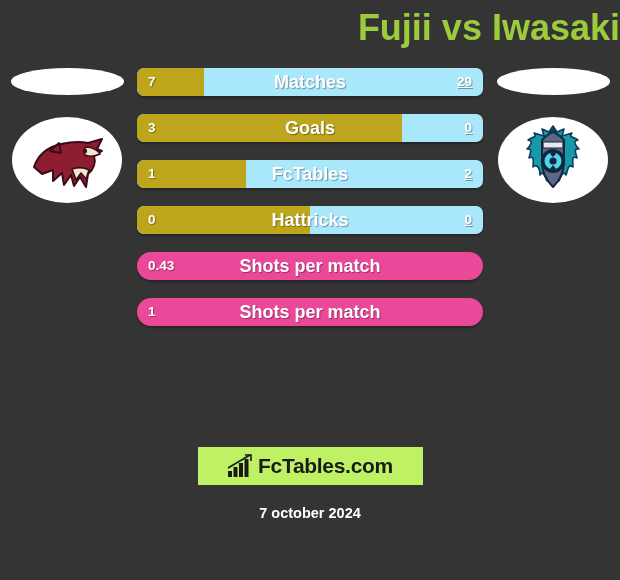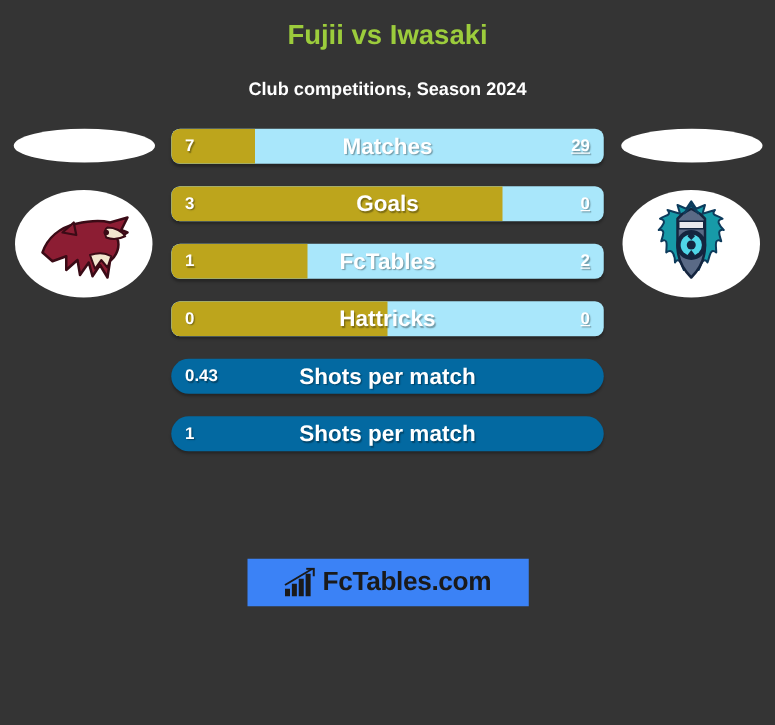--- a/index.html
+++ b/index.html
@@ -19,25 +19,26 @@
     position: relative;
   }
 
   
   .header {
     padding-top: 10px;
     text-align: center;
   }
 
   .match-title {
-    font-size: 22px;
+    font-size: 36px;
     font-weight: bold;
     color: #9ccc3c;
     letter-spacing: 0px;
     line-height: 36px;
+    text-align: right;
   }
 
   .match-subtitle {
     margin-top: 17px;
     font-size: 14.5px;
     font-weight: bold;
     color: #ffffff;
     line-height: 18px;
   }
 
@@ -90,21 +91,21 @@
   .stat-row {
     position: relative;
     height: 28px;
     margin-bottom: 18px;
     border-radius: 7px;
     overflow: hidden;
     background: #a9e7fb;
     box-shadow: 0 2px 2px rgba(0,0,0,0.28);
   }
 
-  .stat-row.solid { background: #0369a1; border-radius: 14px; }
+  .stat-row.solid { background: #ec4899; border-radius: 14px; }
 
   .fill-left {
     position: absolute;
     left: 0; top: 0; bottom: 0;
     background: #bda51c;
     border-radius: 7px 0 0 7px;
   }
 
   .stat-label {
     position: absolute;
@@ -135,21 +136,21 @@
   .footer {
     position: absolute;
     left: 0;
     right: 0;
     top: 447px;
     text-align: center;
   }
 
   .brand-box {
     display: inline-block;
-    background: #3b82f6;
+    background: #bef264;
     width: 225px;
     height: 38px;
     line-height: 38px;
     text-align: center;
     white-space: nowrap;
   }
 
   .brand-inner {
     display: inline-flex;
     align-items: center;
@@ -171,21 +172,20 @@
     color: #ffffff;
   }
 </style>
 </head>
 <body>
 
 <div class="page">
 
   <div class="header">
     <div class="match-title">Fujii vs Iwasaki</div>
-    <div class="match-subtitle">Club competitions, Season 2024</div>
   </div>
 
   <div class="compare">
 
     <div class="team team-left">
       <div class="team-name-plate"></div>
       <div class="crest-wrap">
         <svg class="crest-svg" width="78" height="62" viewBox="0 0 78 62">
           <path d="M6 38 C10 26 20 18 33 15 C42 13 52 12 60 14 L74 10 L69 20 L74 22 L66 27 C68 33 66 40 60 45 L58 58 L52 48 L46 57 L43 46 L36 56 L34 44 L25 52 L25 41 L14 45 Z" fill="#8c1d33" stroke="#3a0b16" stroke-width="2" stroke-linejoin="round"></path>
           <path d="M58 18 C64 18 70 21 72 25 C68 27 62 28 57 26 C55 22 56 19 58 18 Z" fill="#f2e6cf" stroke="#3a0b16" stroke-width="1.6"></path>
@@ -264,15 +264,16 @@
           <rect x="1" y="17" width="4" height="6" fill="#1a1a1a"></rect>
           <rect x="6.5" y="13" width="4" height="10" fill="#1a1a1a"></rect>
           <rect x="12" y="9" width="4" height="14" fill="#1a1a1a"></rect>
           <rect x="17.5" y="5" width="4" height="18" fill="#1a1a1a"></rect>
           <path d="M1 14 L23 1" stroke="#1a1a1a" stroke-width="1.6" fill="none"></path>
           <path d="M18 1 L24 1 L24 7" stroke="#1a1a1a" stroke-width="1.6" fill="none"></path>
         </svg>
         <span class="brand-name">FcTables.com</span>
       </span>
     </div>
+    <div class="footer-date">7 october 2024</div>
   </div>
 
 </div>
 
 </body></html>

